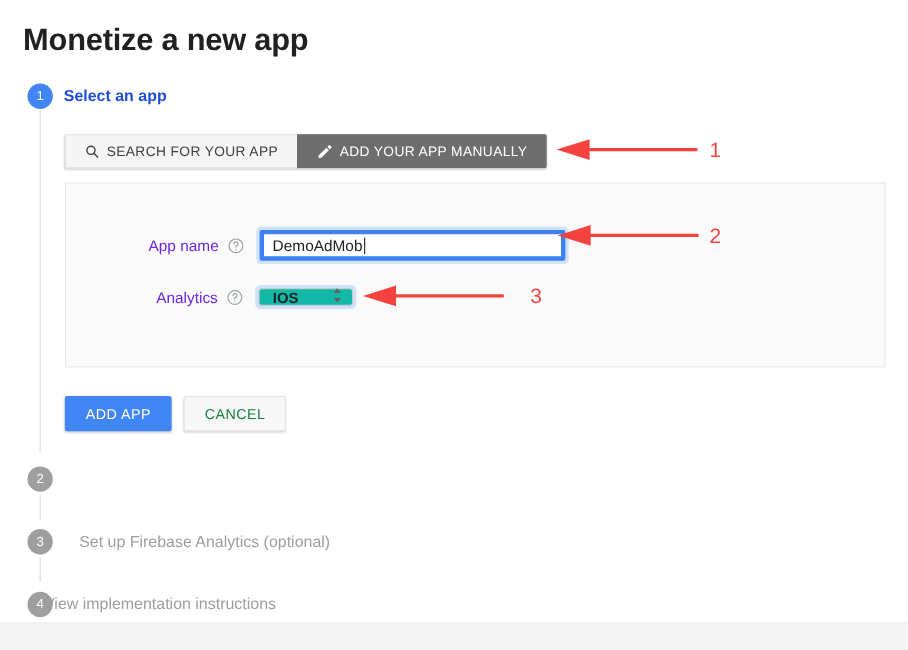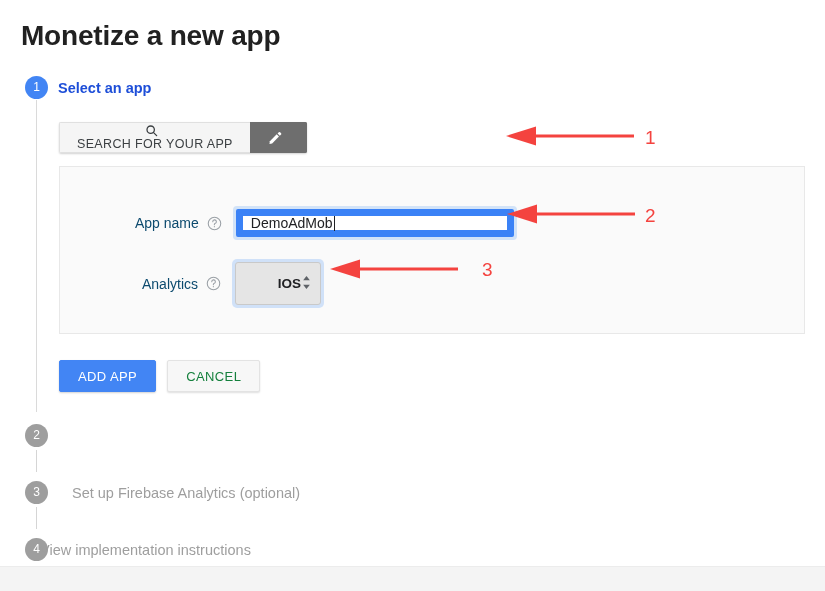--- a/index.html
+++ b/index.html
@@ -109,21 +109,20 @@
     align-items: center;
     justify-content: center;
     height: 31px;
     padding: 0 17px;
     font-size: 12.5px;
     letter-spacing: 0.35px;
     box-sizing: border-box;
     cursor: pointer;
     user-select: none;
     white-space: nowrap;
-    flex-direction: column;
   }
   .toggle-btn.unselected {
     background: #f5f5f5;
     color: #3c4043;
     border: 1px solid #e0e0e0;
     border-right: none;
   }
   .toggle-btn.selected {
     background: #6e6e6e;
     color: #ffffff;
@@ -145,42 +144,42 @@
   .field-row {
     position: absolute;
     display: flex;
     align-items: center;
   }
   #row-appname { left: 75px; top: 39px; }
   #row-platform { left: 82px; top: 92px; }
 
   .field-label {
     font-size: 14px;
-    color: #0c4a6e;
+    color: #6d28d9;
     white-space: nowrap;
     text-align: center;
   }
   .help-icon {
     margin-left: 8px;
     margin-right: 11px;
     display: flex;
     align-items: center;
   }
   .input-focus-wrap {
     position: relative;
     padding: 3px;
     border-radius: 4px;
     background: rgba(120,175,245,0.30);
   }
   .input-inner {
     width: 278px;
     height: 28px;
     box-sizing: border-box;
     background: #ffffff;
-    border: 7px solid #3b82f6;
+    border: 4px solid #3b82f6;
     border-radius: 2px;
     display: flex;
     align-items: center;
     padding: 0 8px;
     font-size: 14px;
     color: #202124;
   }
   .caret {
     display: inline-block;
     width: 1px;
@@ -190,28 +189,28 @@
   }
 
   .select-focus-wrap {
     position: relative;
     padding: 3px;
     border-radius: 5px;
     background: rgba(120,175,245,0.32);
   }
   .select-inner {
     width: 86px;
-    height: 43px;
-    box-sizing: border-box;
-    background: #e5e5e5;
+    height: 16px;
+    box-sizing: border-box;
+    background: #14b8a6;
     border: 1px solid #c9c9c9;
     border-radius: 3px;
     display: flex;
     align-items: center;
-    justify-content: flex-end;
+    justify-content: space-between;
     padding: 0 8px 0 12px;
     font-size: 13.5px;
     color: #202124;
     font-weight: bold;
     cursor: pointer;
   }
 
   
   #action-row {
     position: absolute;
@@ -283,20 +282,21 @@
       </span>
       <span>SEARCH FOR YOUR APP</span>
     </div>
     <div class="toggle-btn selected">
       <span class="ic">
         <svg width="14" height="14" viewBox="0 0 24 24" fill="#ffffff">
           <path d="M3.2 17.4L14.9 5.7l3.9 3.9L7.1 21.3l-4.6.8z"></path>
           <path d="M16.4 4.2l2.1-2.1a1.6 1.6 0 0 1 2.3 0l1.6 1.6a1.6 1.6 0 0 1 0 2.3l-2.1 2.1z"></path>
         </svg>
       </span>
+      <span>ADD YOUR APP MANUALLY</span>
     </div>
   </div>
 
   <div id="form-panel">
 
     <div class="field-row" id="row-appname">
       <span class="field-label">App name</span>
       <span class="help-icon">
         <svg width="15" height="15" viewBox="0 0 24 24" fill="none" stroke="#9aa0a6" stroke-width="1.7">
           <circle cx="12" cy="12" r="10"></circle>

